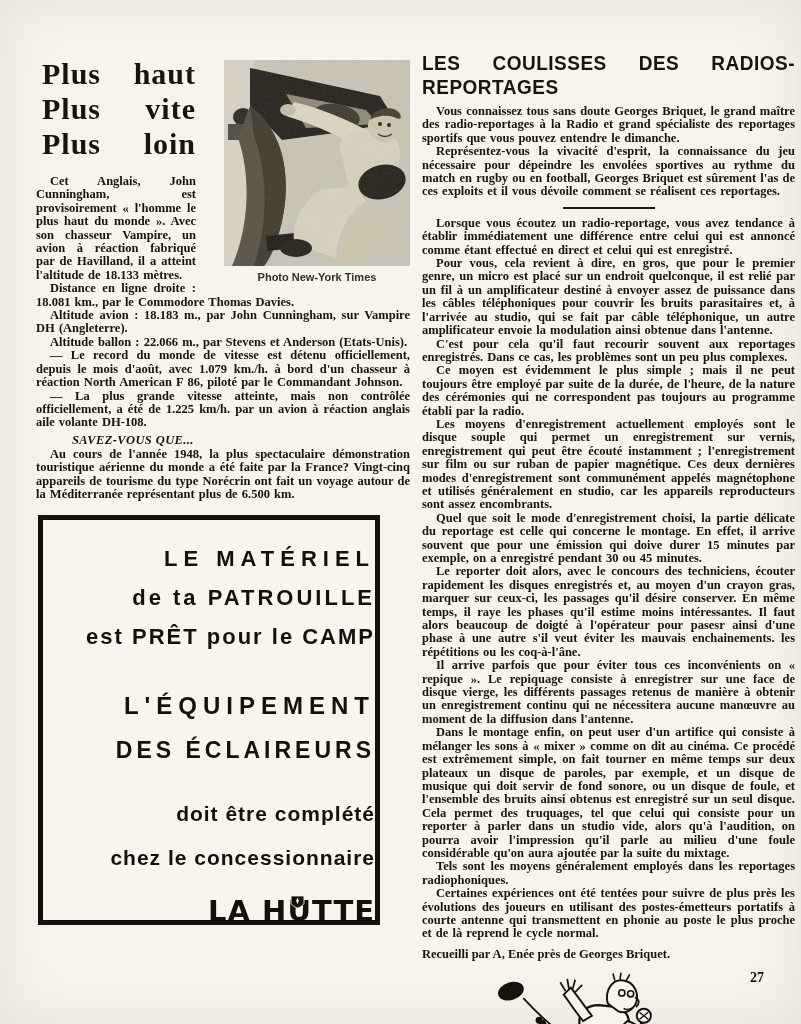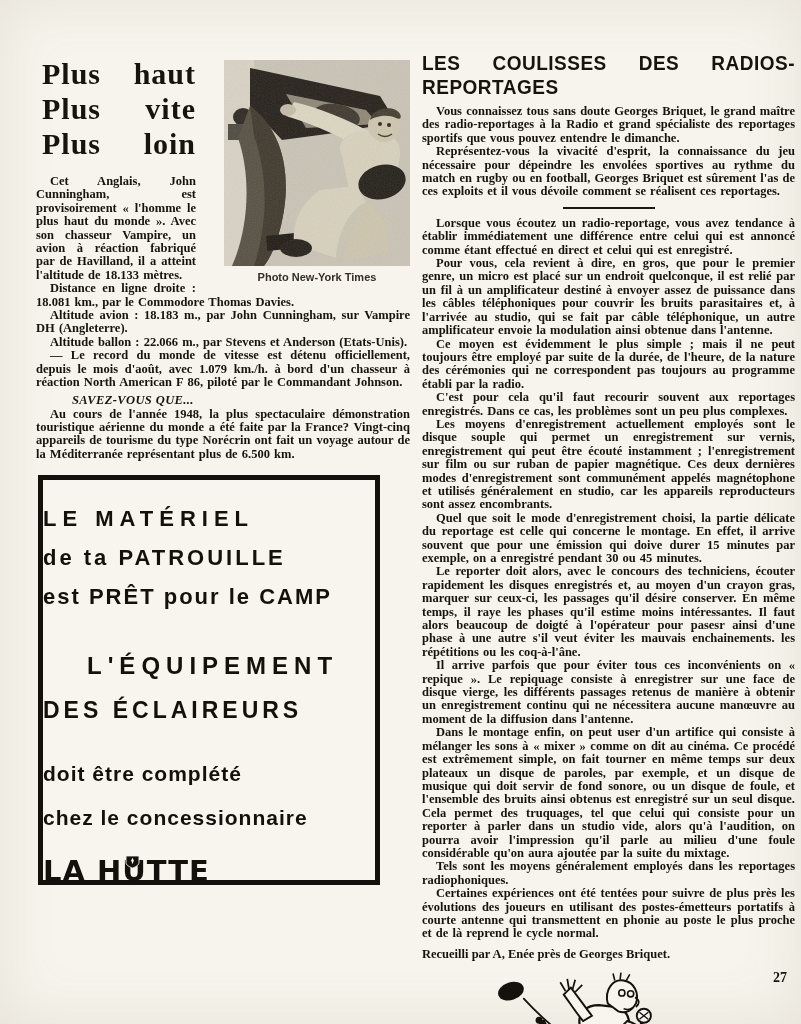--- a/index.html
+++ b/index.html
@@ -30,21 +30,21 @@
     margin:0; font:700 12.5px/13.4px "Liberation Serif", serif;
     text-align:justify; text-indent:14px; word-spacing:1px;
   }
   .savez-heading {
     font:700 italic 12.5px/15px "Liberation Serif", serif;
     font-style:italic; letter-spacing:0.4px; margin-top:3px;margin-left:36px;
   }
   .ad-box {
     margin:14px 0 0 2px; width:332px; height:400px;
     border:5px solid #14110c; background:#f7f5ee;
-    text-align:left; font-family:"Liberation Sans", sans-serif; color:#14110c;
+    text-align:right; font-family:"Liberation Sans", sans-serif; color:#14110c;
   }
   .ad-a { margin-top:26px; font-size:22px; font-weight:700; letter-spacing:6px; }
   .ad-b { margin-top:13px; font-size:22px; font-weight:700; letter-spacing:3px; }
   .ad-c { margin-top:13px; font-size:22px; font-weight:700; letter-spacing:2px; }
   .ad-d { margin-top:42px; font-size:24px; font-weight:700; letter-spacing:6px;padding-left:44px; }
   .ad-e { margin-top:17px; font-size:23px; font-weight:700; letter-spacing:4px; }
   .ad-f { margin-top:38px; font-size:21px; font-weight:700; letter-spacing:1px; }
   .ad-g { margin-top:20px; font-size:21px; font-weight:700; letter-spacing:1px; }
   .ad-brand {
     margin-top:24px; display:inline-block; position:relative;
@@ -62,21 +62,21 @@
     text-align:justify; text-align-last:justify; letter-spacing:0.5px;
     transform:scaleY(1.08); transform-origin:top left;
   }
   .divider { width:92px; height:2px; background:#1c1812; margin:8px auto; }
   .byline {
     margin-top:6px; text-align:left;
     font:700 12.5px/15px "Liberation Serif", serif; text-indent:0;
   }
   .cartoon { display:block; margin:8px 0 0 28px; width:312px; height:132px; }
   .page-number {
-    position:absolute; right:14px; top:970px;
+    position:absolute; right:37px; top:970px;
     font:700 14px "Liberation Serif", serif;
   }
 </style>
 </head>
 <body>
 
 <div class="page">
   <div class="columns">
 
     <div class="col-left bodycopy">
@@ -125,20 +125,21 @@
         <div class="headline-line">Plus loin</div>
       </div>
 
       <p class="para">Cet Anglais, John Cunningham, est provisoirement « l'homme le plus haut du monde ». Avec son chasseur Vampire, un avion à réaction fabriqué par de Havilland, il a atteint l'altitude de 18.133 mètres.</p>
 
       <div>
           <p class="para">Distance en ligne droite : 18.081 km., par le Commodore Thomas Davies.</p>
           <p class="para">Altitude avion : 18.183 m., par John Cunningham, sur Vampire DH (Angleterre).</p>
           <p class="para">Altitude ballon : 22.066 m., par Stevens et Anderson (Etats-Unis).</p>
           <p class="para">— Le record du monde de vitesse est détenu officiellement, depuis le mois d'août, avec 1.079 km./h. à bord d'un chasseur à réaction North American F 86, piloté par le Commandant Johnson.</p>
+          <p class="para">— La plus grande vitesse atteinte, mais non contrôlée officiellement, a été de 1.225 km/h. par un avion à réaction anglais aile volante DH-108.</p>
         </div>
 
       <div class="savez-heading">SAVEZ-VOUS QUE...</div>
       <p class="para">Au cours de l'année 1948, la plus spectaculaire démonstration touristique aérienne du monde a été faite par la France? Vingt-cinq appareils de tourisme du type Norécrin ont fait un voyage autour de la Méditerranée représentant plus de 6.500 km.</p>
 
       <div class="ad-box">
         <div class="ad-a">LE MATÉRIEL</div>
         <div class="ad-b">de ta PATROUILLE</div>
         <div class="ad-c">est PRÊT pour le CAMP</div>
         <div class="ad-d">L'ÉQUIPEMENT</div>
@@ -160,22 +161,22 @@
       <div>
           <p class="para">Vous connaissez tous sans doute Georges Briquet, le grand maître des radio-reportages à la Radio et grand spécialiste des reportages sportifs que vous pouvez entendre le dimanche.</p>
           <p class="para">Représentez-vous la vivacité d'esprit, la connaissance du jeu nécessaire pour dépeindre les envolées sportives au rythme du match en rugby ou en football, Georges Briquet est sûrement l'as de ces exploits et il vous dévoile comment se réalisent ces reportages.</p>
         </div>
 
       <div class="divider"></div>
 
       <div>
           <p class="para">Lorsque vous écoutez un radio-reportage, vous avez tendance à établir immédiatement une différence entre celui qui est annoncé comme étant effectué en direct et celui qui est enregistré.</p>
           <p class="para">Pour vous, cela revient à dire, en gros, que pour le premier genre, un micro est placé sur un endroit quelconque, il est relié par un fil à un amplificateur destiné à envoyer assez de puissance dans les câbles téléphoniques pour couvrir les bruits parasitaires et, à l'arrivée au studio, qui se fait par câble téléphonique, un autre amplificateur envoie la modulation ainsi obtenue dans l'antenne.</p>
+          <p class="para">C'est pour cela qu'il faut recourir souvent aux reportages enregistrés. Dans ce cas, les problèmes sont un peu plus complexes.</p>
           <p class="para">Ce moyen est évidemment le plus simple ; mais il ne peut toujours être employé par suite de la durée, de l'heure, de la nature des cérémonies qui ne correspondent pas toujours au programme établi par la radio.</p>
-          <p class="para">C'est pour cela qu'il faut recourir souvent aux reportages enregistrés. Dans ce cas, les problèmes sont un peu plus complexes.</p>
           <p class="para">Les moyens d'enregistrement actuellement employés sont le disque souple qui permet un enregistrement sur vernis, enregistrement qui peut être écouté instamment ; l'enregistrement sur film ou sur ruban de papier magnétique. Ces deux dernières modes d'enregistrement sont communément appelés magnétophone et utilisés généralement en studio, car les appareils reproducteurs sont assez encombrants.</p>
           <p class="para">Quel que soit le mode d'enregistrement choisi, la partie délicate du reportage est celle qui concerne le montage. En effet, il arrive souvent que pour une émission qui doive durer 15 minutes par exemple, on a enregistré pendant 30 ou 45 minutes.</p>
           <p class="para">Le reporter doit alors, avec le concours des techniciens, écouter rapidement les disques enregistrés et, au moyen d'un crayon gras, marquer sur ceux-ci, les passages qu'il désire conserver. En même temps, il raye les phases qu'il estime moins intéressantes. Il faut alors beaucoup de doigté à l'opérateur pour pasesr ainsi d'une phase à une autre s'il veut éviter les mauvais enchainements. les répétitions ou les coq-à-l'âne.</p>
           <p class="para">Il arrive parfois que pour éviter tous ces inconvénients on « repique ». Le repiquage consiste à enregistrer sur une face de disque vierge, les différents passages retenus de manière à obtenir un enregistrement continu qui ne nécessitera aucune manœuvre au moment de la diffusion dans l'antenne.</p>
           <p class="para">Dans le montage enfin, on peut user d'un artifice qui consiste à mélanger les sons à « mixer » comme on dit au cinéma. Ce procédé est extrêmement simple, on fait tourner en même temps sur deux plateaux un disque de paroles, par exemple, et un disque de musique qui doit servir de fond sonore, ou un disque de foule, et l'ensemble des bruits ainsi obtenus est enregistré sur un seul disque. Cela permet des truquages, tel que celui qui consiste pour un reporter à parler dans un studio vide, alors qu'à l'audition, on pourra avoir l'impression qu'il parle au milieu d'une foule considérable qu'on aura ajoutée par la suite du mixtage.</p>
           <p class="para">Tels sont les moyens généralement employés dans les reportages radiophoniques.</p>
           <p class="para">Certaines expériences ont été tentées pour suivre de plus près les évolutions des joueurs en utilisant des postes-émetteurs portatifs à courte antenne qui transmettent en phonie au poste le plus proche et de là reprend le cycle normal.</p>
         </div>
 
       <div class="byline">Recueilli par A, Enée près de Georges Briquet.</div>

